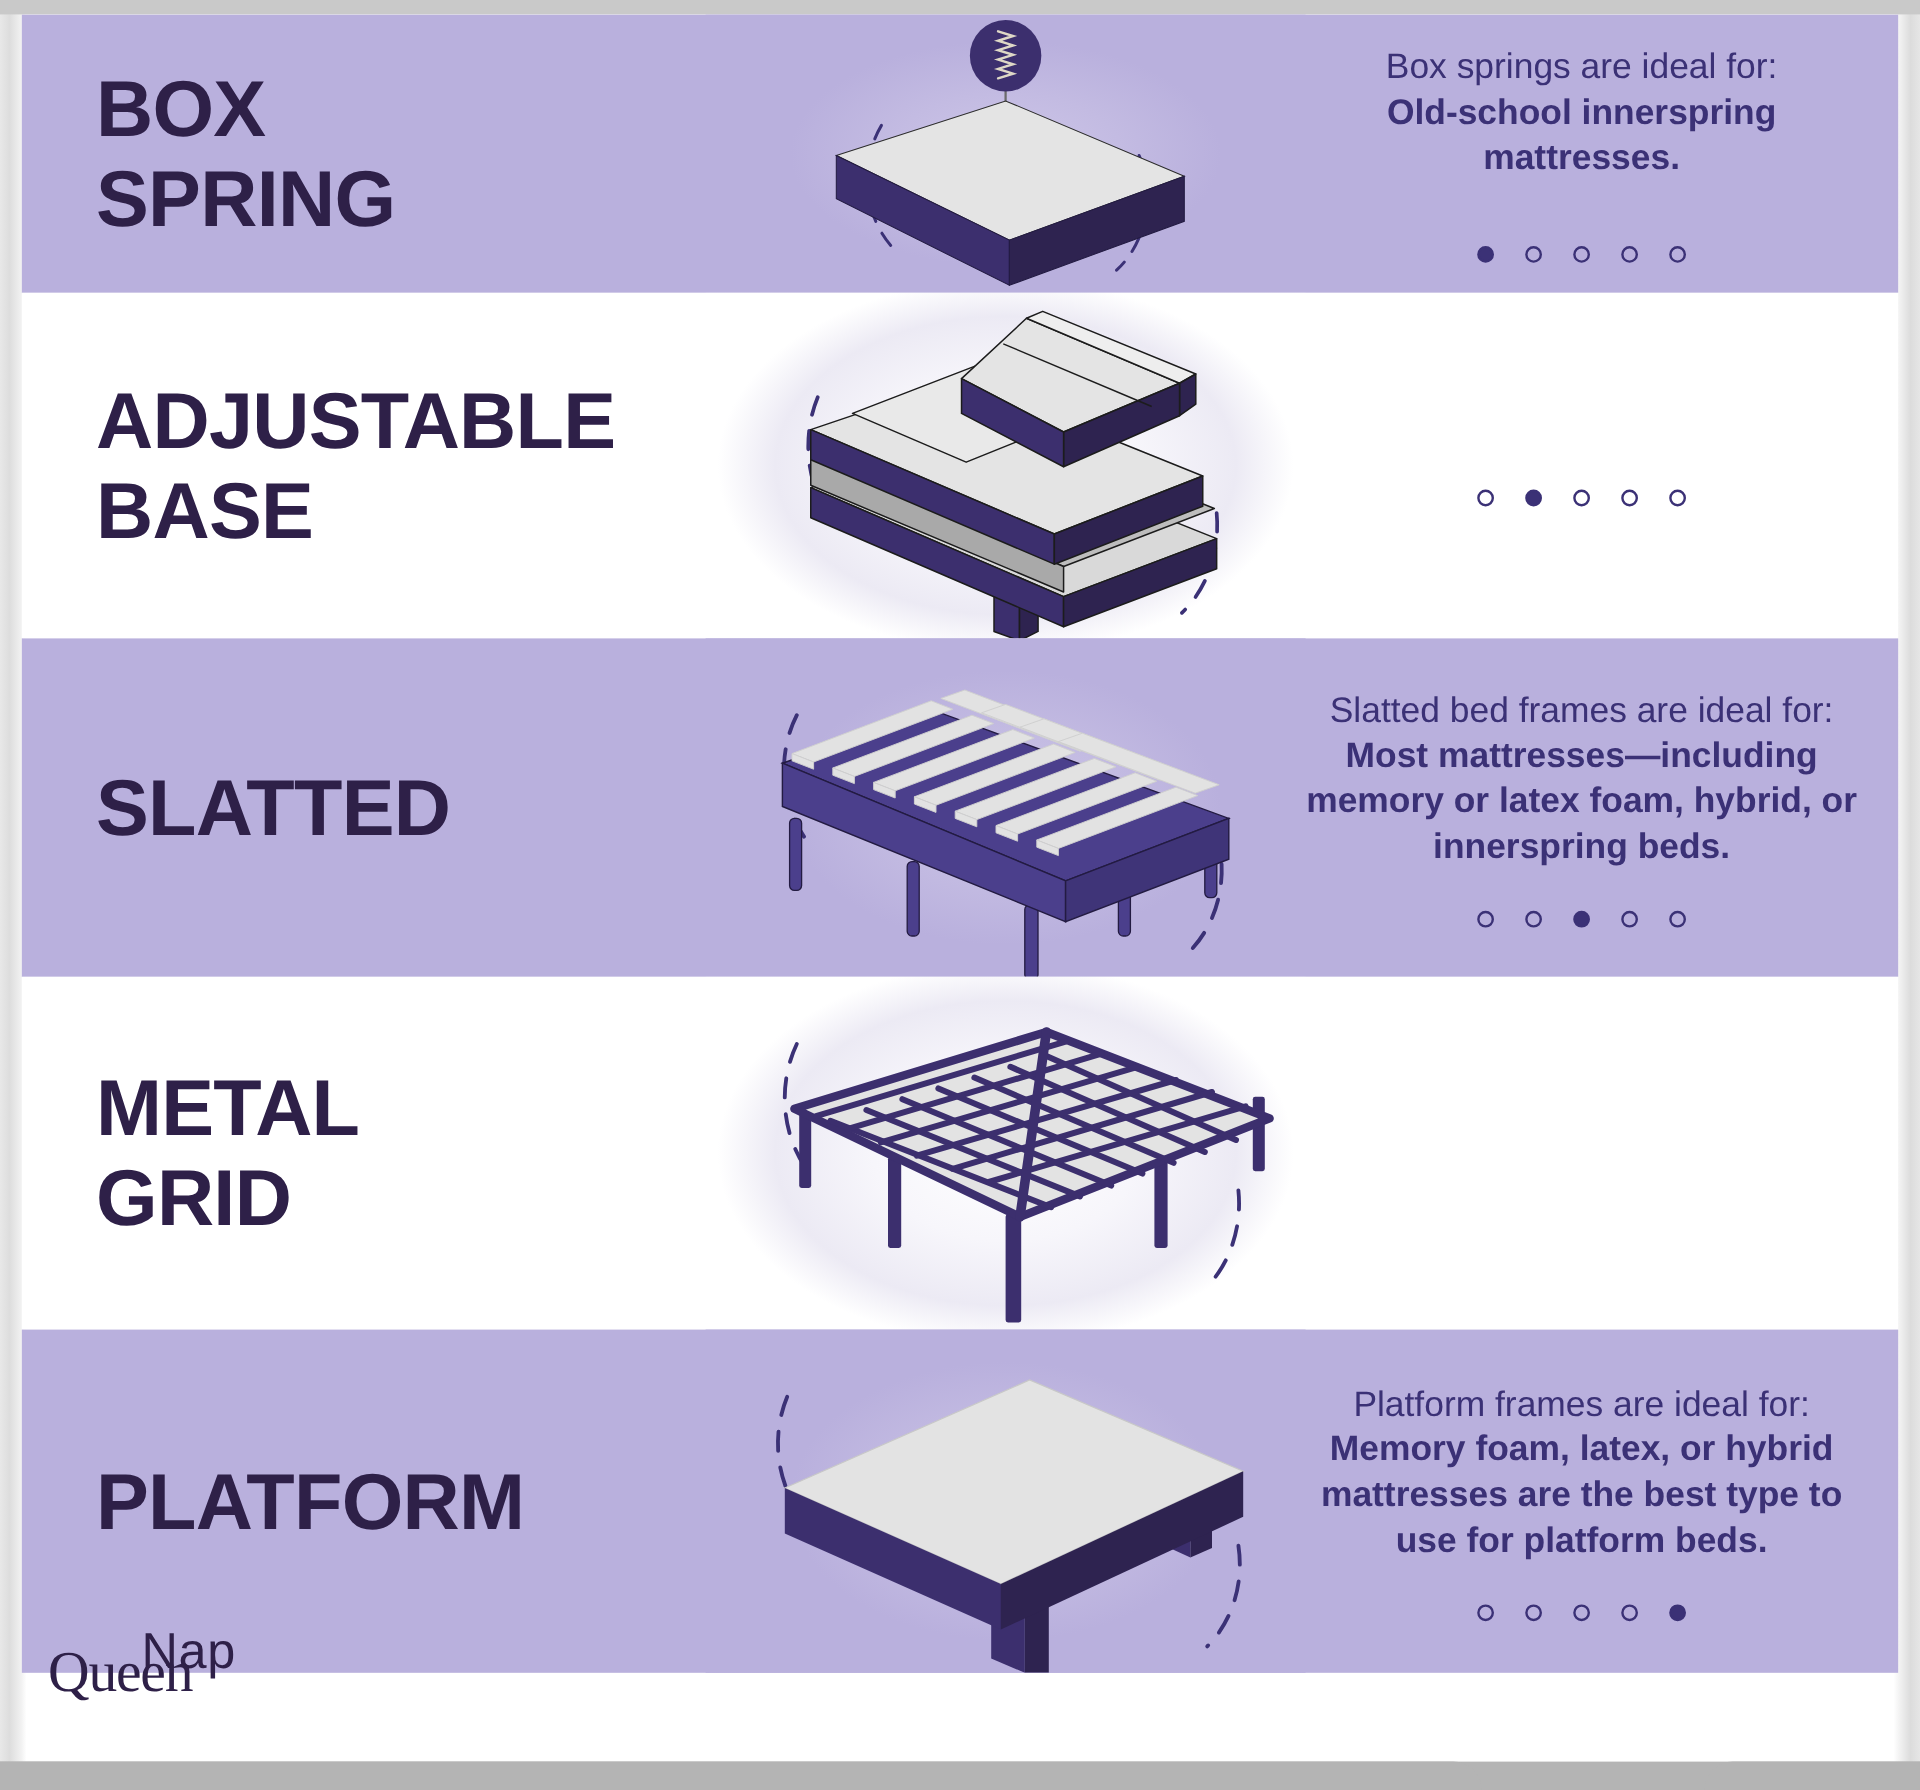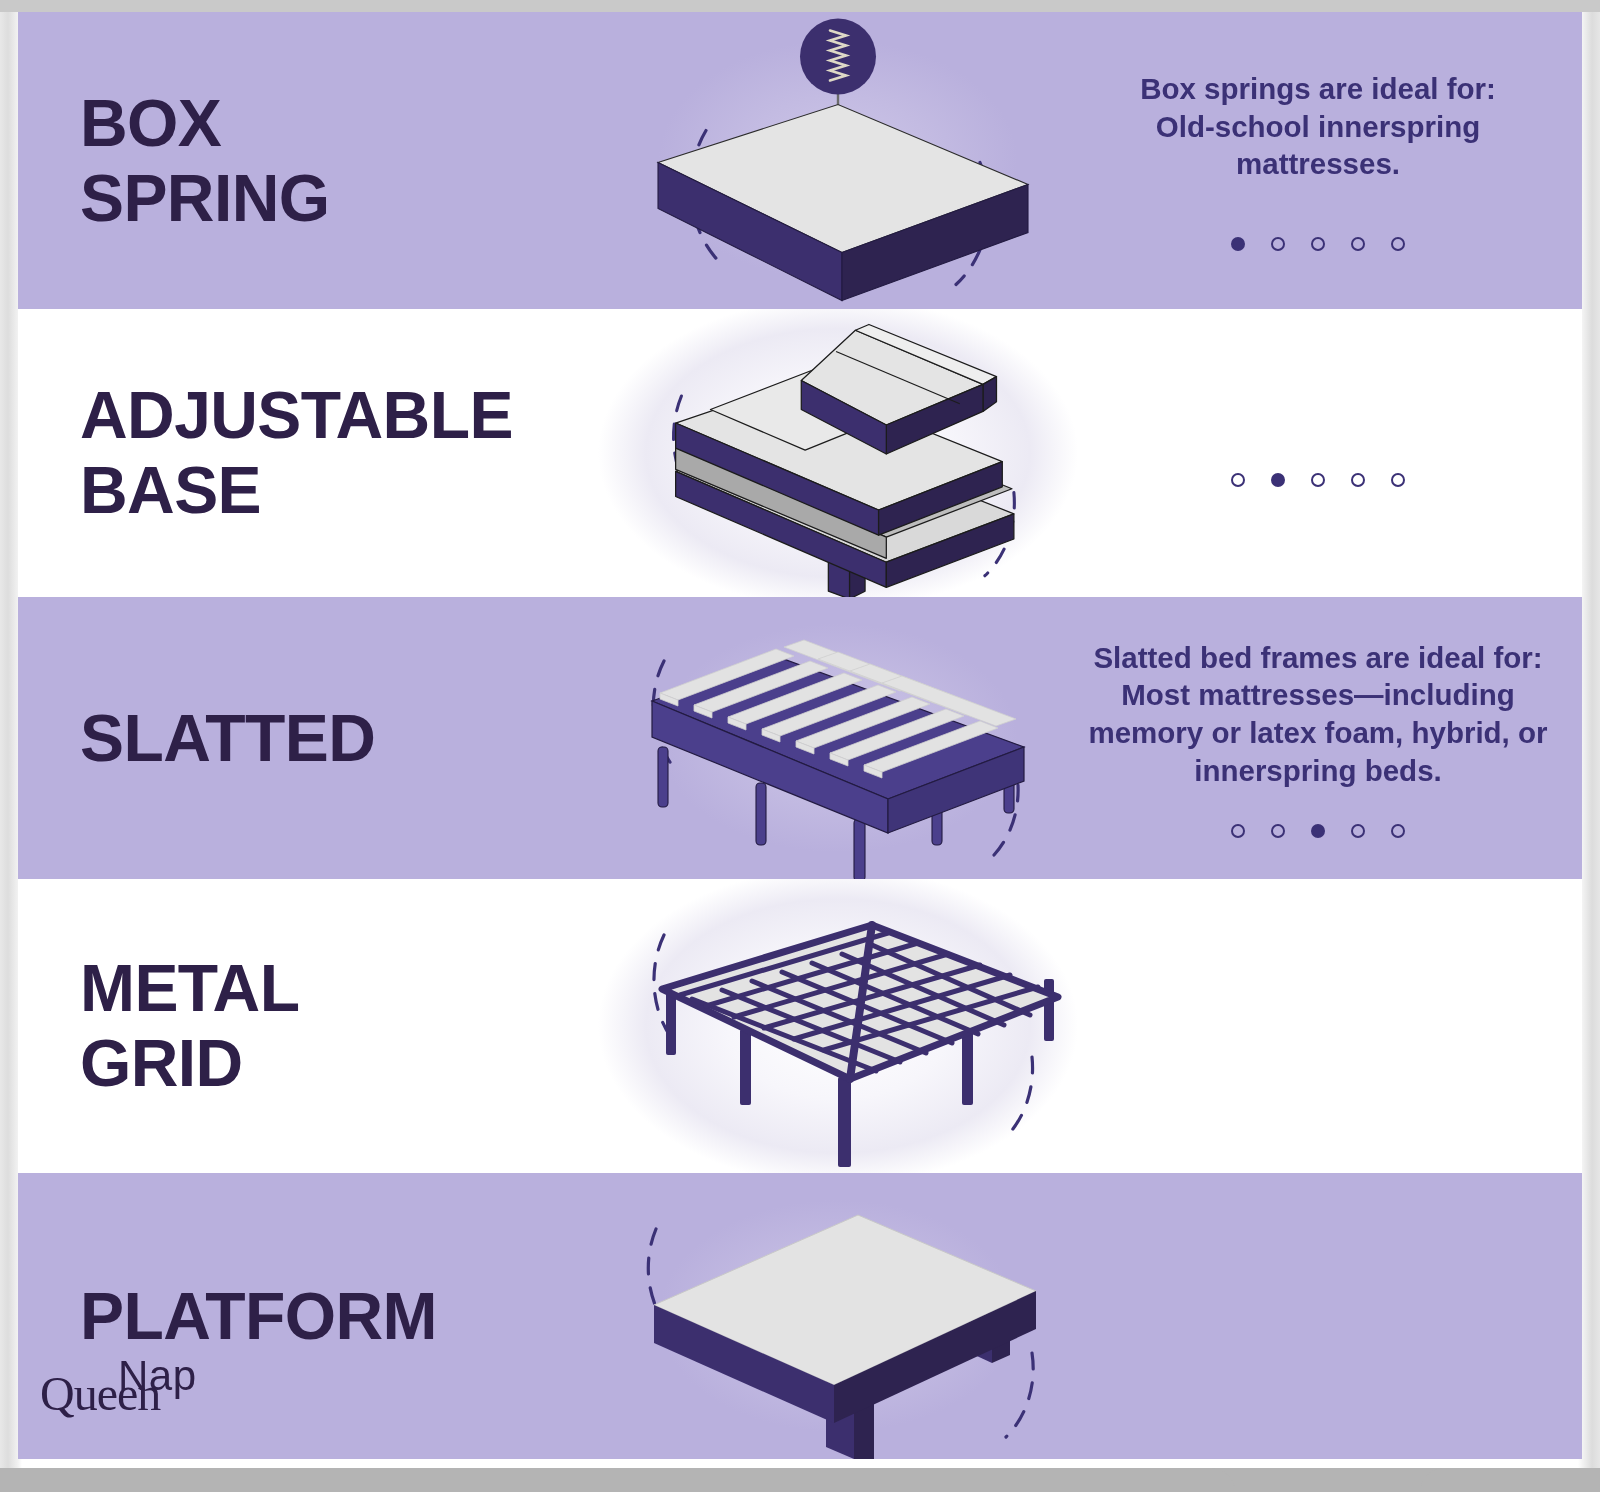--- a/index.html
+++ b/index.html
@@ -94,21 +94,21 @@
     box-sizing:border-box;
   }
   .blurb{
     text-align:center;
     color:#3b3176;
     font-size:29.5px;
     line-height:1.28;
     max-width:470px;
   }
   .blurb .lead{
-    font-weight:700;
+    font-weight:400;
     display:block;
   }
   .blurb .body{
     font-weight:700;
     display:block;
   }
   .dots{
     margin-top:54px;
     display:flex;
     gap:26px;
@@ -146,21 +146,21 @@
   }
 </style>
 </head>
 <body>
 
 <div class="page">
   <div class="top-strip"></div>
 
   <div class="content">
 
-    <div class="band lav" style="height:297px;">
+    <div class="band lav" style="height:232px;">
       <div class="title-col">
         <h2 class="title">BOX
 SPRING</h2>
       </div>
       <div class="illus-col">
         <div class="illus-wrap">
           <svg class="illus" viewBox="0 0 500 296" preserveAspectRatio="xMidYMid meet">
 
             <path d="M 118 118 A 86 100 0 0 0 130 248" fill="none" stroke="#3b3176" stroke-width="3.2" stroke-dasharray="16 14" stroke-linecap="round"></path>
             <path d="M 392 150 A 86 100 0 0 1 368 272" fill="none" stroke="#3b3176" stroke-width="3.2" stroke-dasharray="16 14" stroke-linecap="round"></path>
@@ -369,20 +369,33 @@
             <polygon points="404,140 422,132 422,182 404,190" fill="#2e2350"></polygon>
             <polygon points="238,198 266,212 266,286 238,274" fill="#3c2f6e"></polygon>
             <polygon points="266,212 286,204 286,286 266,286" fill="#2e2350"></polygon>
 
             <polygon points="66,132 270,42 448,118 246,212" fill="#e3e3e3" stroke="#c8c8c8" stroke-width="1"></polygon>
             <polygon points="66,132 246,212 246,250 66,170" fill="#3c2f6e"></polygon>
             <polygon points="246,212 448,118 448,156 246,250" fill="#2e2350"></polygon>
           </svg>
         </div>
       </div>
+      <div class="text-col">
+        <div class="blurb">
+          <span class="lead">Platform frames are ideal for:</span>
+          <span class="body">Memory foam, latex, or hybrid mattresses are the best type to use for platform beds.</span>
+        </div>
+        <div class="dots" style="margin-top:34px;">
+          <span class="dot"></span>
+          <span class="dot"></span>
+          <span class="dot"></span>
+          <span class="dot"></span>
+          <span class="dot on"></span>
+        </div>
+      </div>
     </div>
 
   </div>
 
   <div class="logo">
     <span class="nap">Nap</span>
     <span class="queen">Queen</span>
   </div>
 
   <div class="bottom-strip"></div>

